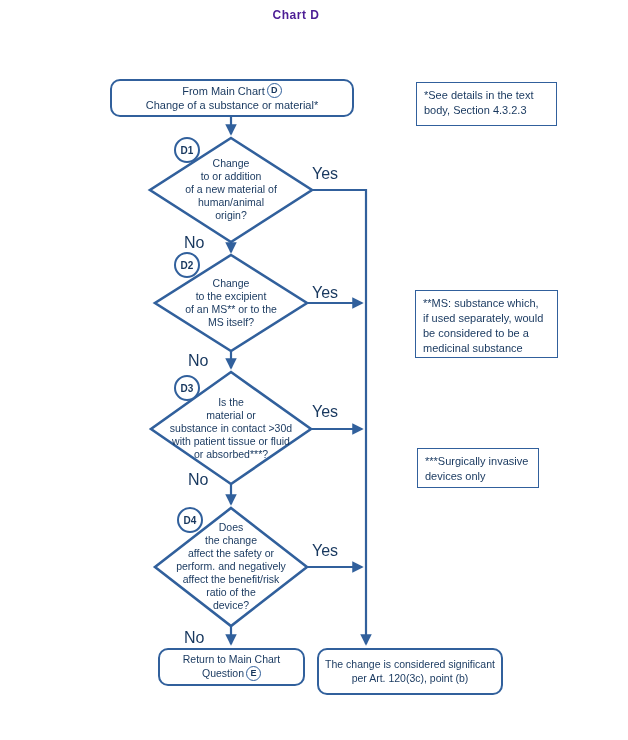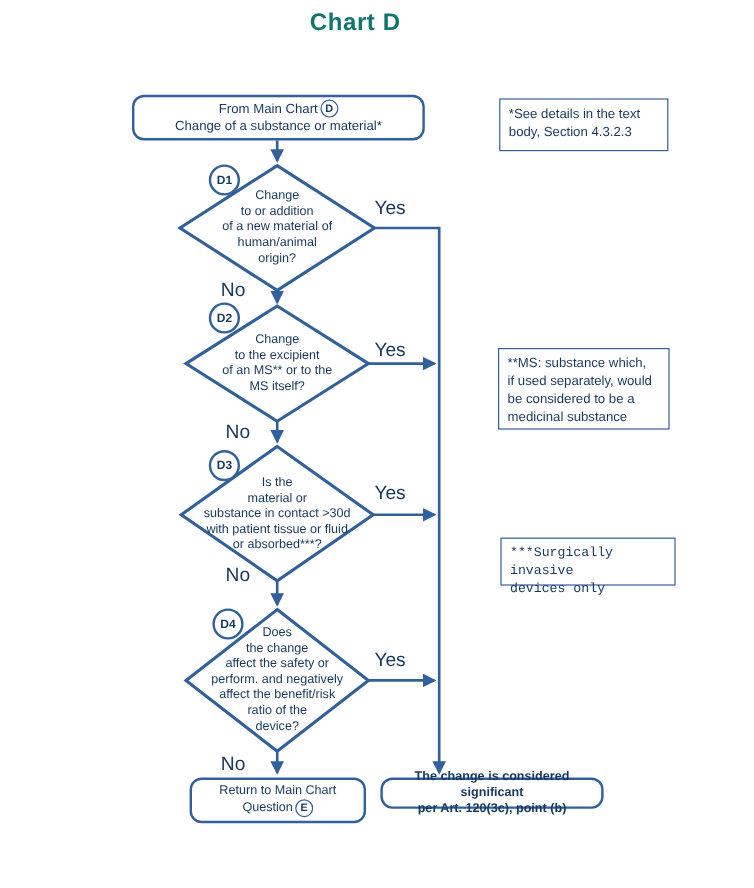--- a/index.html
+++ b/index.html
@@ -6,39 +6,39 @@
   .canvas{
     position:relative;width:628px;height:740px;background:#ffffff;overflow:hidden;
     font-family:"Liberation Sans", sans-serif;color:#17375e;
   }
   .layer{position:absolute;left:0;top:0;}
   svg .shape{fill:#ffffff;stroke:#31609c;stroke-width:2.6px;}
   svg .conn{fill:none;stroke:#31609c;stroke-width:2.2px;}
   svg .arrowhead{fill:#31609c;}
   .title{
     position:absolute;left:146px;top:8px;width:300px;text-align:center;
-    font-size:20px;font-weight:bold;color:#0f766e;letter-spacing:.5px;
+    font-size:12px;font-weight:bold;color:#4c1d95;letter-spacing:.5px;
   }
   .rbox{
     position:absolute;box-sizing:border-box;background:#ffffff;
     border:2.5px solid #31609c;border-radius:10px;
     display:flex;flex-direction:column;align-items:center;justify-content:center;
     font-size:10.5px;line-height:1.3;text-align:center;
   }
   .start-box{left:110px;top:79px;width:244px;height:38px;font-size:11px;}
   .return-box{left:158px;top:648px;width:147px;height:38px;}
-  .sig-box{left:317px;top:648px;width:186px;height:26px;font-weight:bold;}
+  .sig-box{left:317px;top:648px;width:186px;height:47px;}
   .note{
     position:absolute;box-sizing:border-box;background:#ffffff;
     border:1.5px solid #31609c;padding:5px 7px;
     font-size:11px;line-height:1.35;white-space:pre-line;text-align:left;
   }
   .note1{left:416px;top:82px;width:141px;height:44px;}
   .note2{left:415px;top:290px;width:143px;height:68px;}
-  .note3{left:417px;top:448px;width:146px;height:40px;font-family:Liberation Mono, monospace;}
+  .note3{left:417px;top:448px;width:122px;height:40px;}
   .dtext{
     position:absolute;text-align:center;font-size:10.5px;line-height:1.24;
     white-space:pre-line;pointer-events:none;
   }
   .dtext1{left:136px;top:157px;width:190px;}
   .dtext2{left:136px;top:277px;width:190px;}
   .dtext3{left:131px;top:396px;width:200px;}
   .dtext4{left:136px;top:521px;width:190px;}
   .dbadge{
     position:absolute;width:26px;height:26px;box-sizing:border-box;

